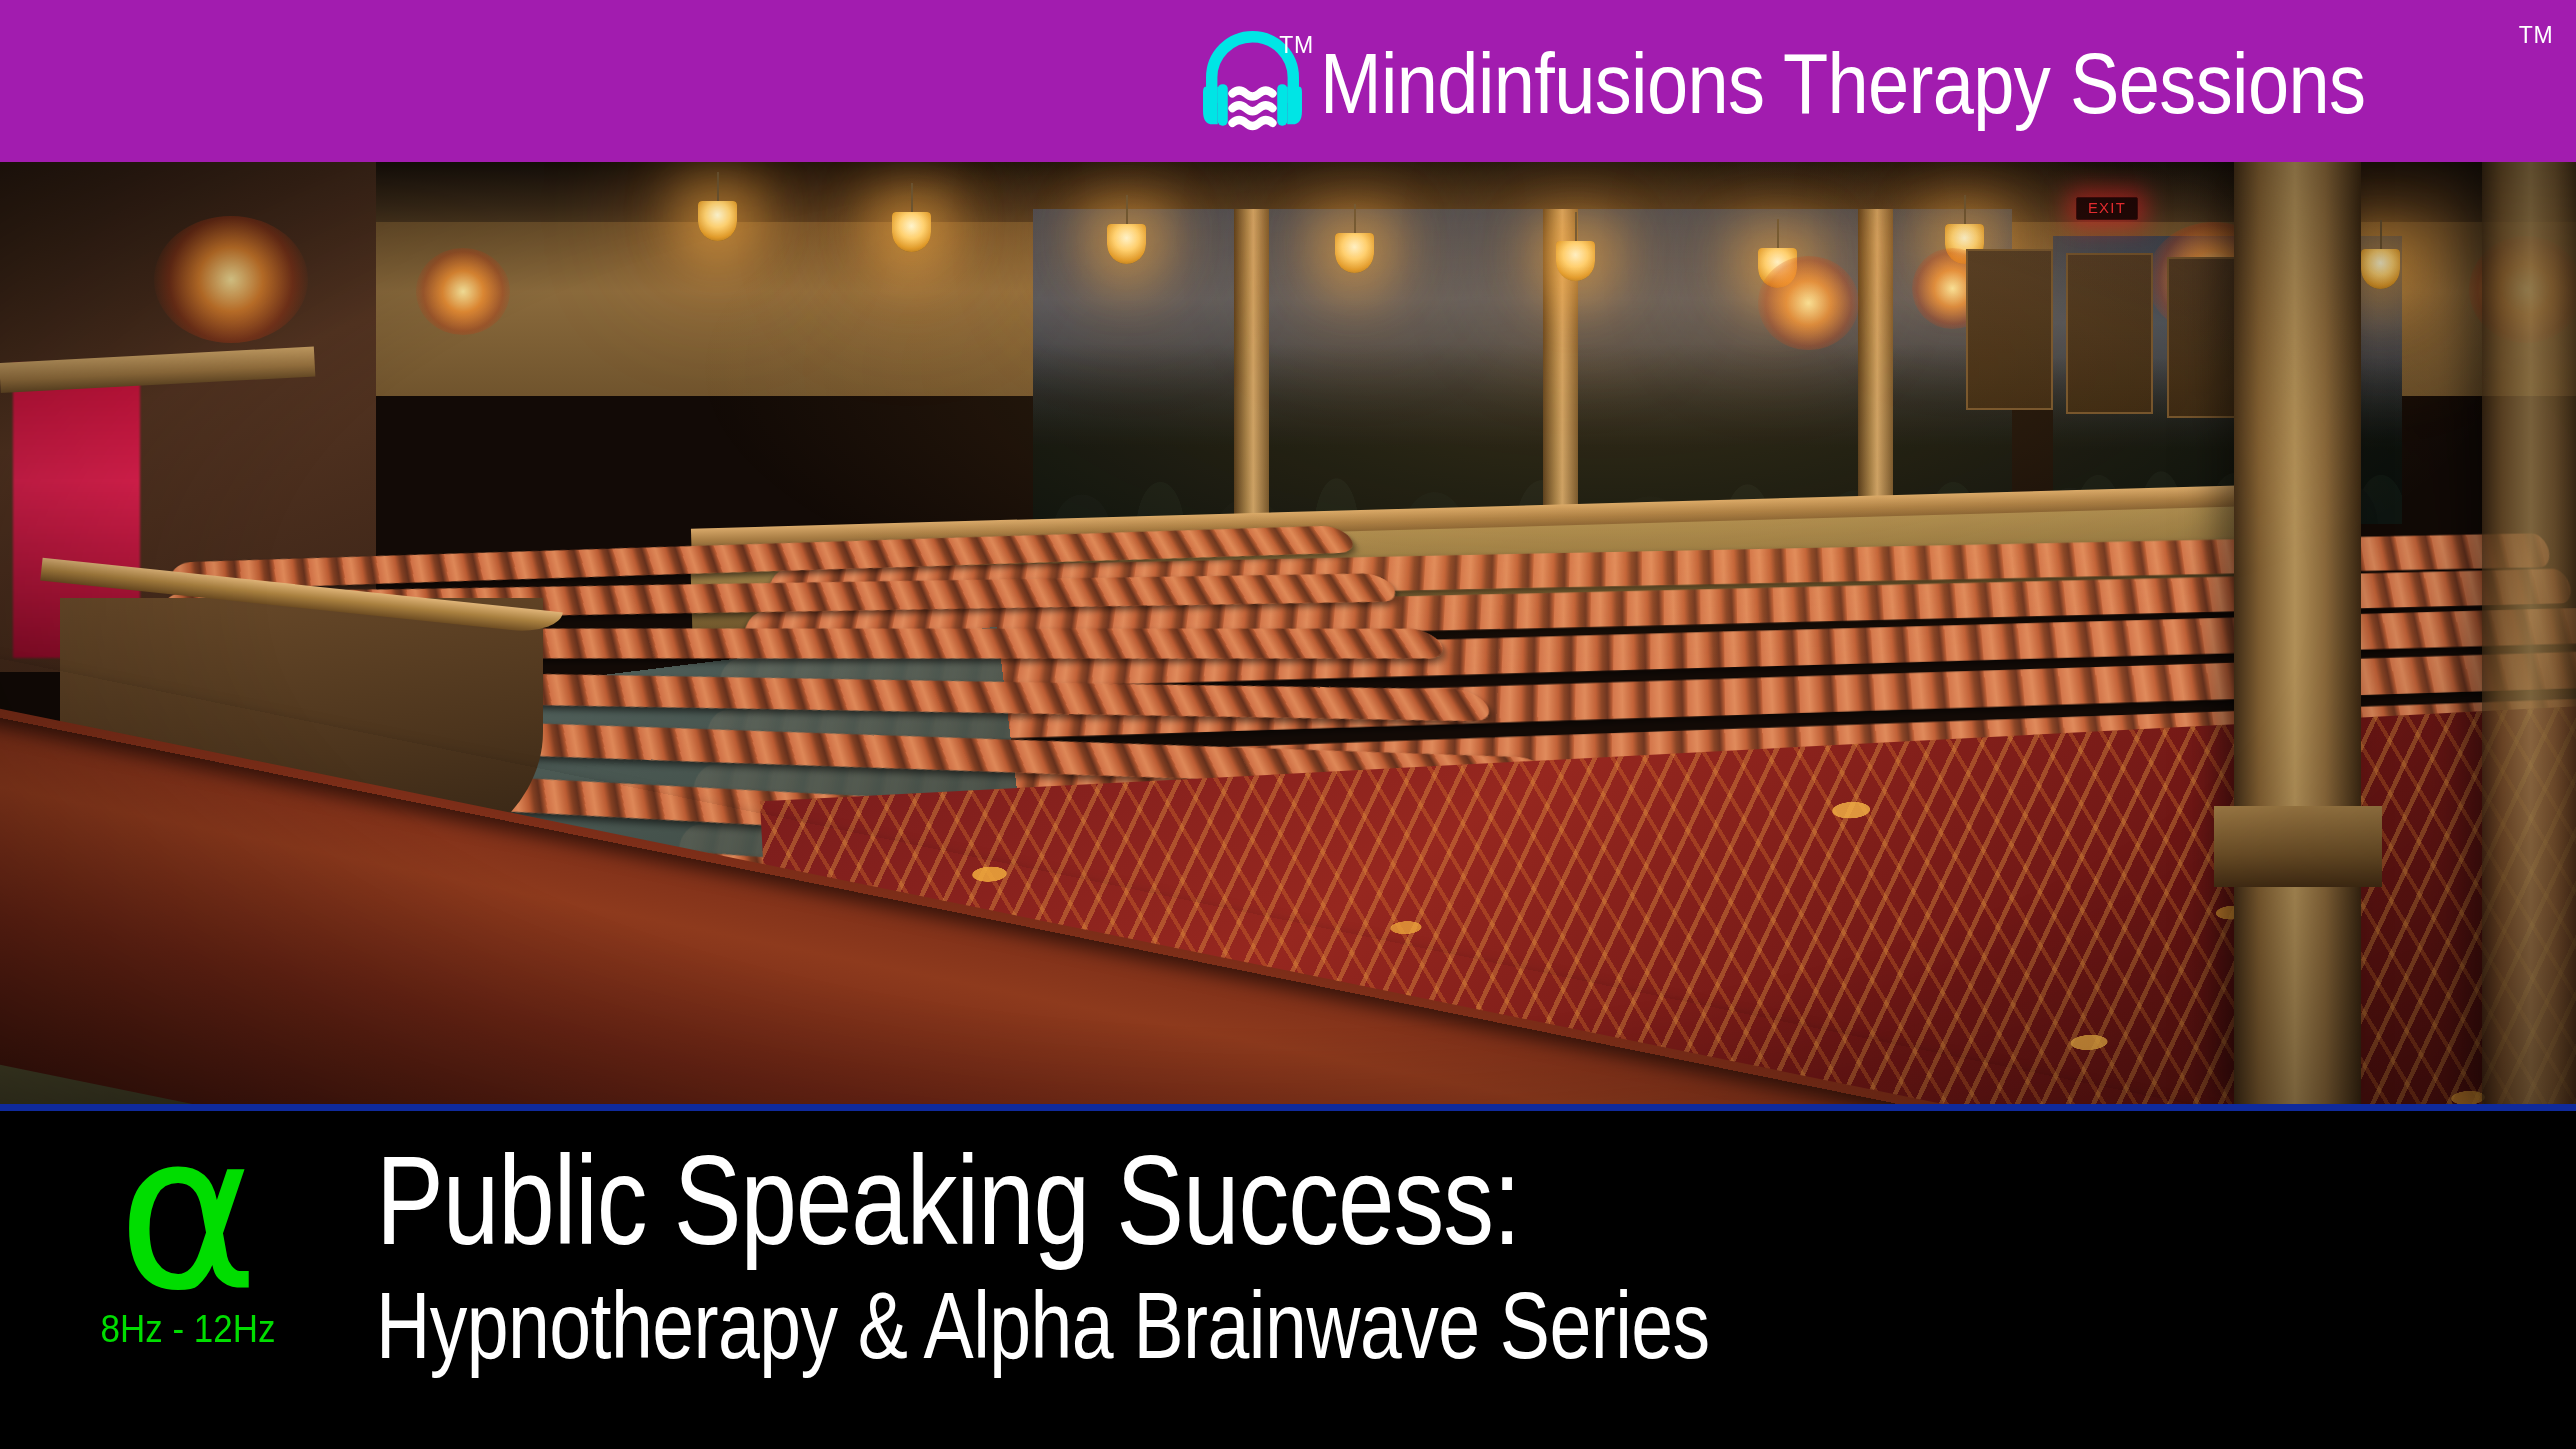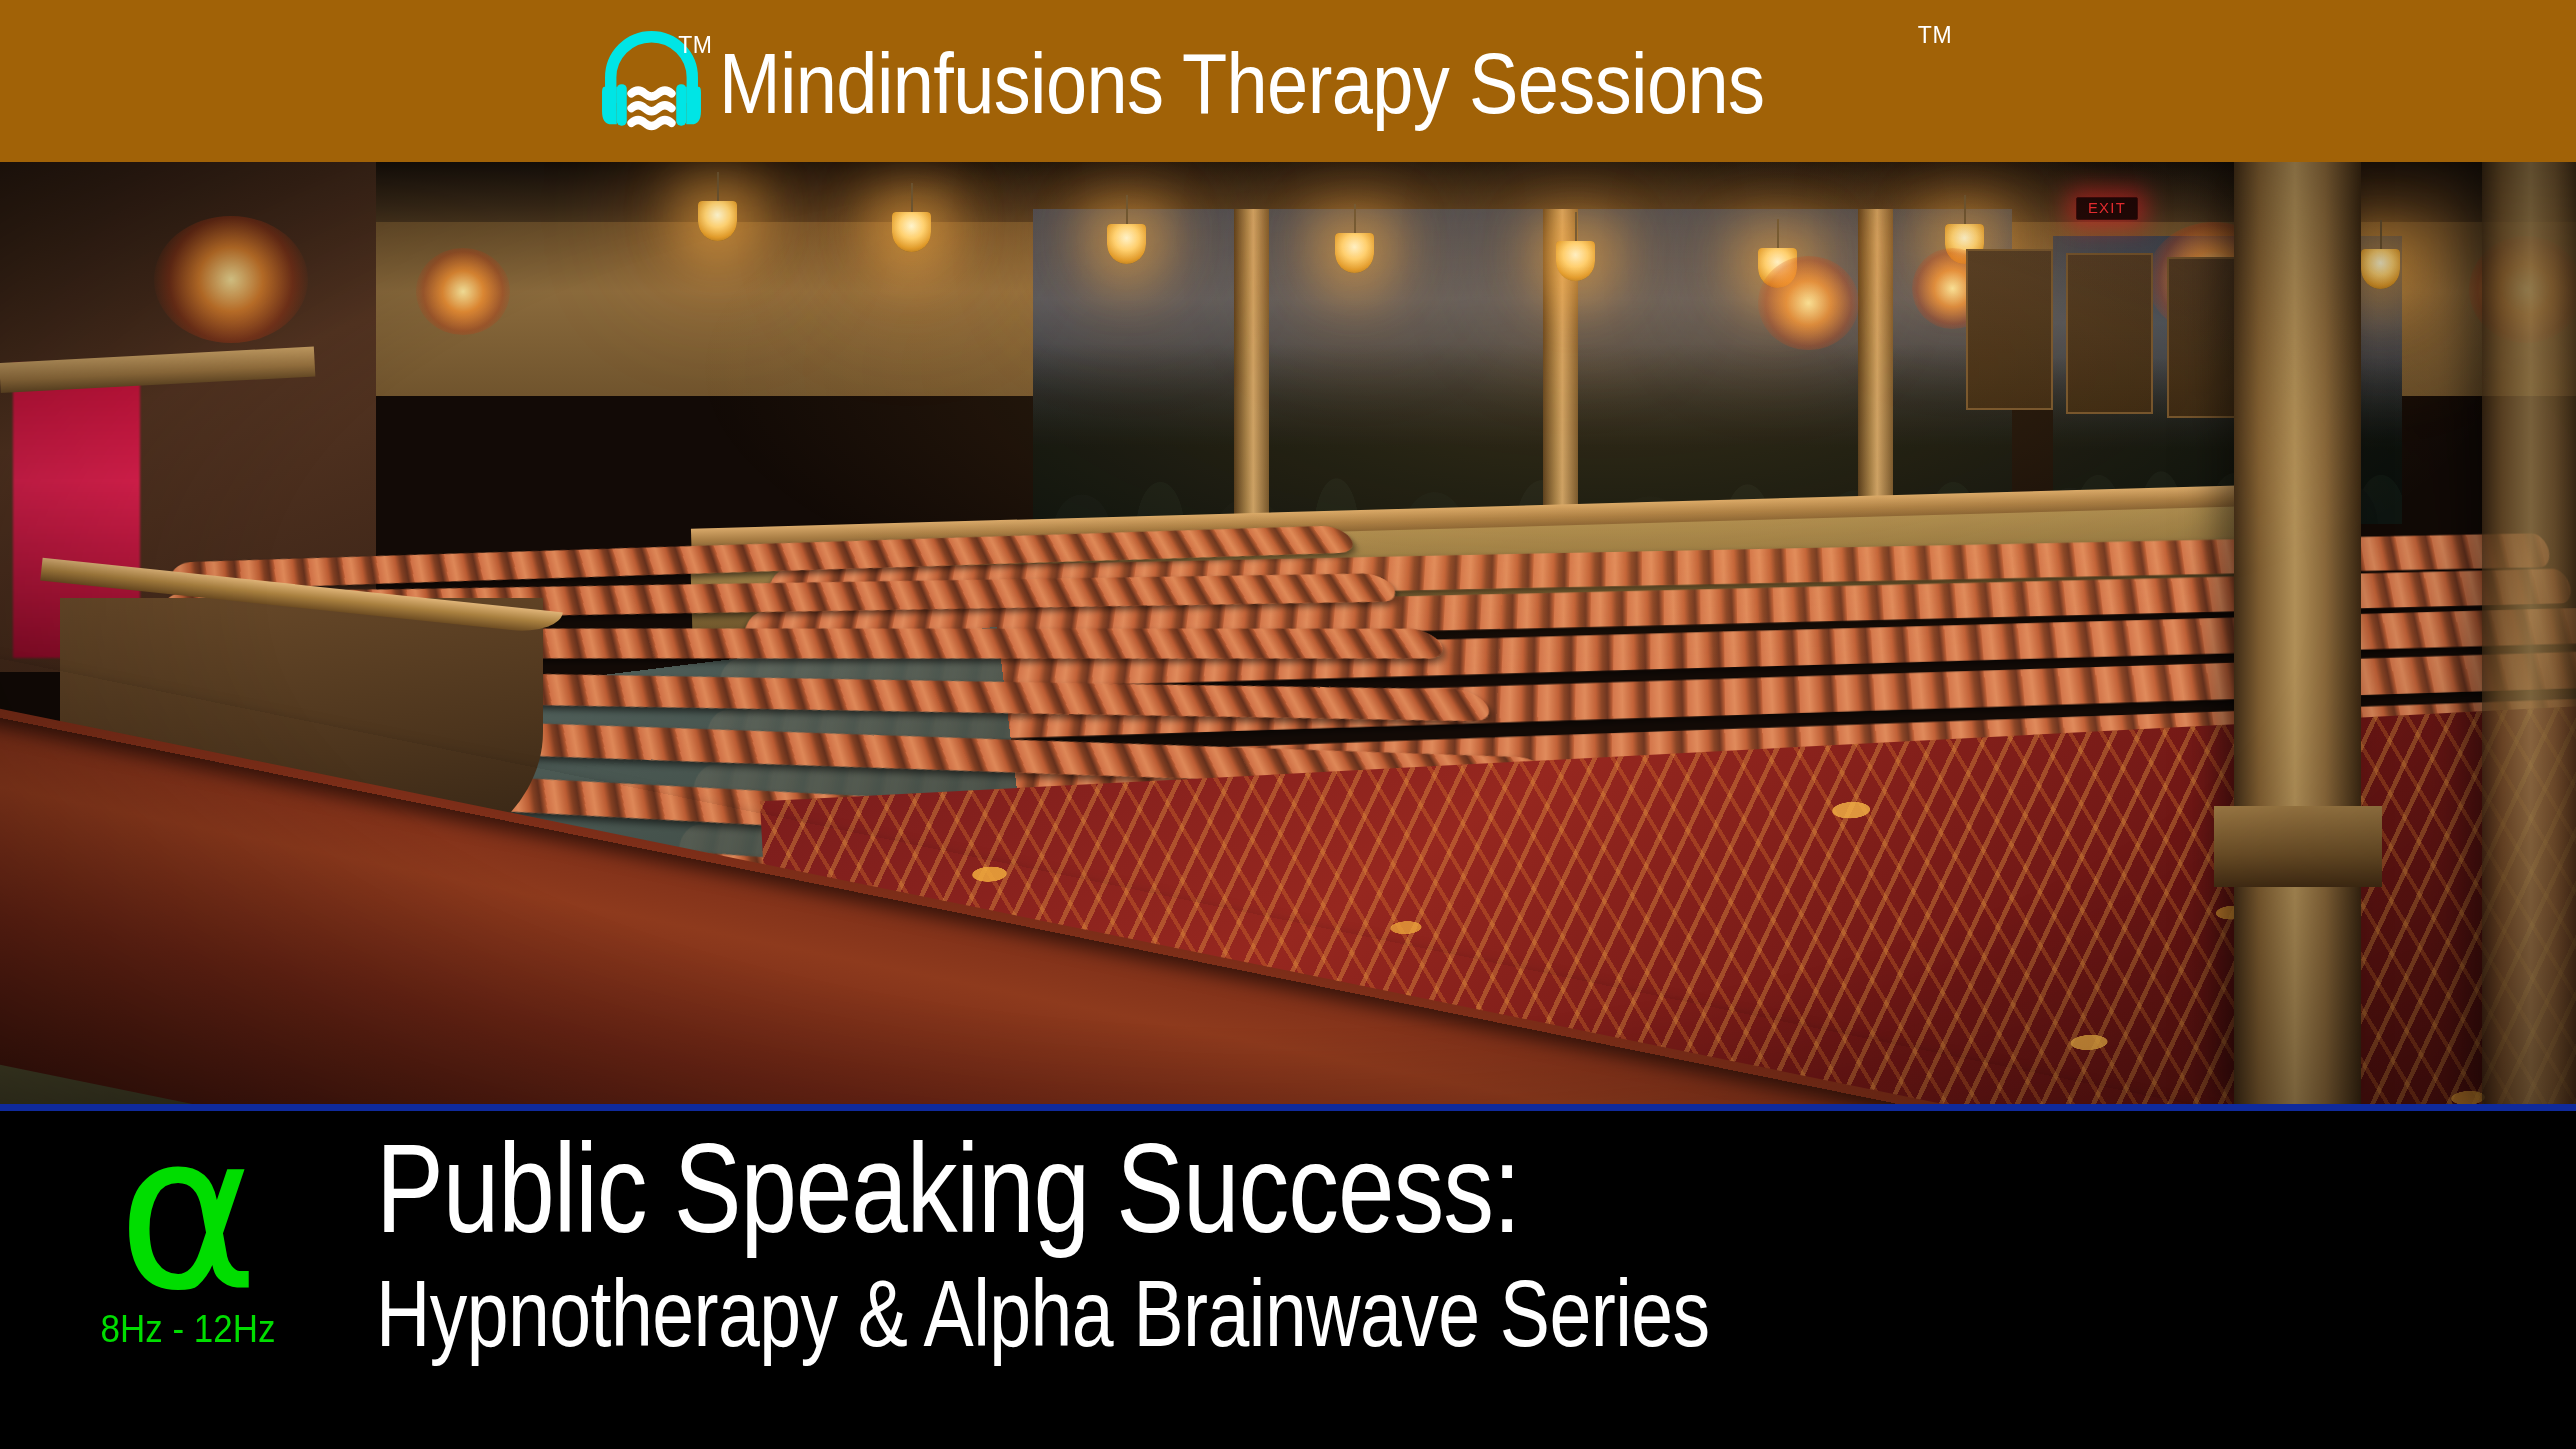--- a/index.html
+++ b/index.html
@@ -8,22 +8,22 @@
     width:2576px; height:1449px;
     background:#000;
     font-family:"Liberation Sans", sans-serif;
     overflow:hidden;
   }
   #page { position:relative; width:2576px; height:1449px; background:#000; }
 
   
   #brandbar {
     position:absolute; left:0; top:0; width:2576px; height:162px;
-    background:#a16207;
-    display:flex; align-items:center; justify-content:center;
+    background:#a21caf;
+    display:flex; align-items:center; justify-content:flex-end;
   }
   .brand-inner {
     display:flex; align-items:center; position:relative;
     margin-right:40px;
   }
   .logo-wrap { position:relative; width:101px; height:107px; flex:none; margin-right:17.4px; }
   .logo-tm {
     position:absolute; right:-10.7px; top:4px;
     color:#ffffff; font-size:23px; letter-spacing:0.7px;
     font-family:"Liberation Sans", sans-serif;
@@ -267,21 +267,21 @@
   .alpha-glyph {
     color:#00DD00; font-size:215px; line-height:0.86;
     font-family:"DejaVu Sans", sans-serif; font-weight:400;
     display:block;
   }
   .alpha-range {
     color:#00DD00; font-size:38px; margin-top:1.3px;
     font-family:"Liberation Sans", sans-serif;
     transform:scaleX(0.92);
   }
-  .title-block { flex:1; padding-top:12px;text-decoration:underline; }
+  .title-block { flex:1; padding-top:24px;text-decoration:underline; }
   .title-main {
     color:#ffffff; font-size:127px; line-height:1.02;
     font-family:"Liberation Sans", sans-serif; font-weight:400;
     transform:scaleX(0.80); transform-origin:left center;
     white-space:nowrap; letter-spacing:-1.3px;
   }
   .title-sub {
     color:#ffffff; font-size:94px; line-height:1.08;
     font-family:"Liberation Sans", sans-serif; font-weight:400;
     transform:scaleX(0.80); transform-origin:left center;

